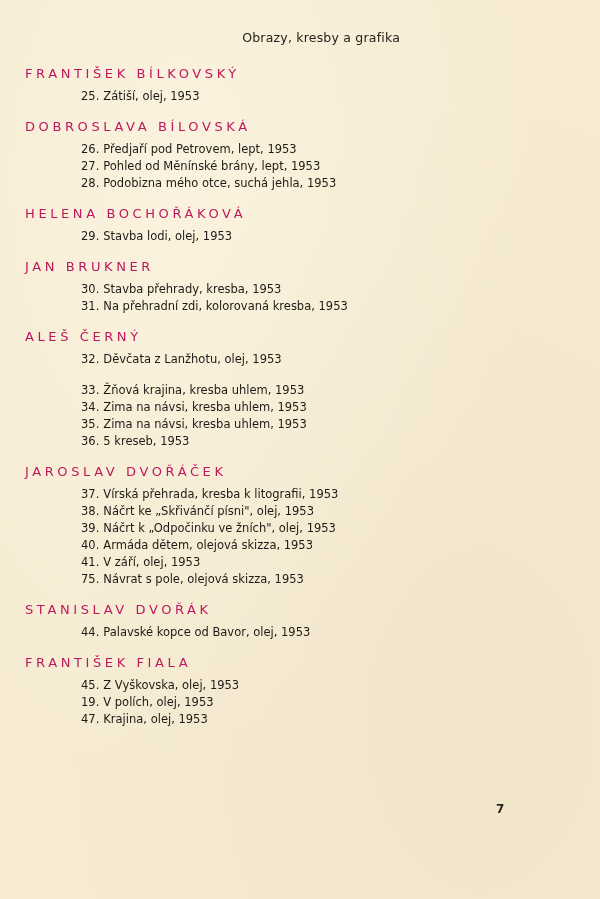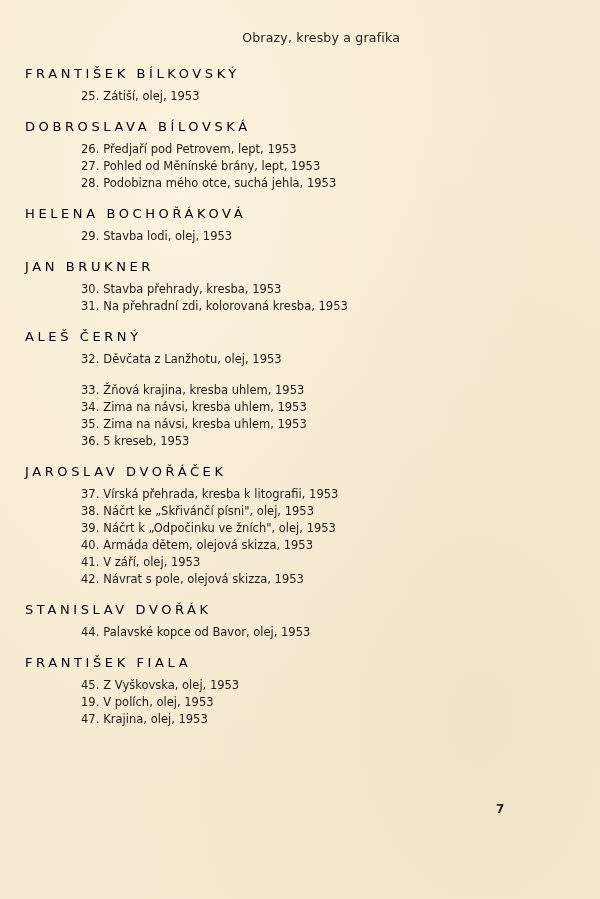--- a/index.html
+++ b/index.html
@@ -37,21 +37,21 @@
       top: 66px;
       width: 520px;
     }
     .artist {
       margin: 0 0 14px 0;
     }
     .artist-name {
       font-size: 13px;
       letter-spacing: 3.6px;
       text-transform: uppercase;
-      color: #000000;
+      color: #be185d;
       line-height: 16px;
       margin-bottom: 6px;
       white-space: nowrap;
     }
     .works {
       list-style: none;
       margin: 0;
       padding: 0 0 0 56px;
     }
     .work {
@@ -131,21 +131,21 @@
     </section>
 
     <section class="artist">
       <div class="artist-name">Jaroslav Dvořáček</div>
       <ul class="works">
         <li class="work"><span class="num">37.</span><span>Vírská přehrada, kresba k litografii, 1953</span></li>
         <li class="work"><span class="num">38.</span><span>Náčrt ke „Skřivánčí písni", olej, 1953</span></li>
         <li class="work"><span class="num">39.</span><span>Náčrt k „Odpočinku ve žních", olej, 1953</span></li>
         <li class="work"><span class="num">40.</span><span>Armáda dětem, olejová skizza, 1953</span></li>
         <li class="work"><span class="num">41.</span><span>V září, olej, 1953</span></li>
-        <li class="work"><span class="num">42.</span><span>Návrat s pole, olejová skizza, 1953</span></li>
+        <li class="work"><span class="num">75.</span><span>Návrat s pole, olejová skizza, 1953</span></li>
       </ul>
     </section>
 
     <section class="artist">
       <div class="artist-name">Stanislav Dvořák</div>
       <ul class="works">
         <li class="work"><span class="num">44.</span><span>Palavské kopce od Bavor, olej, 1953</span></li>
       </ul>
     </section>
 

